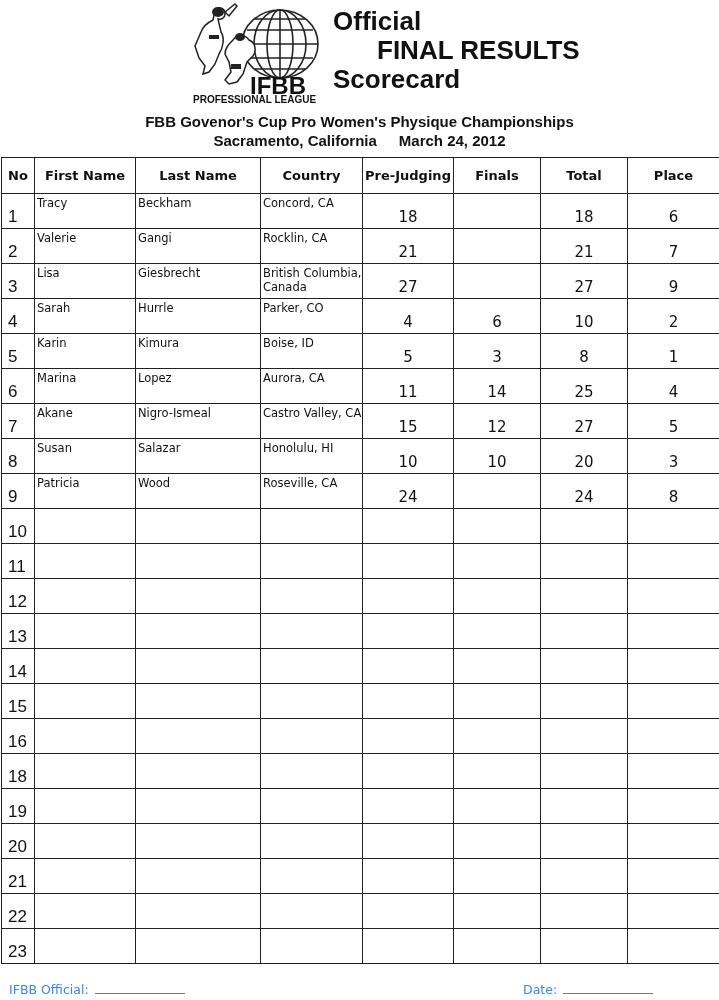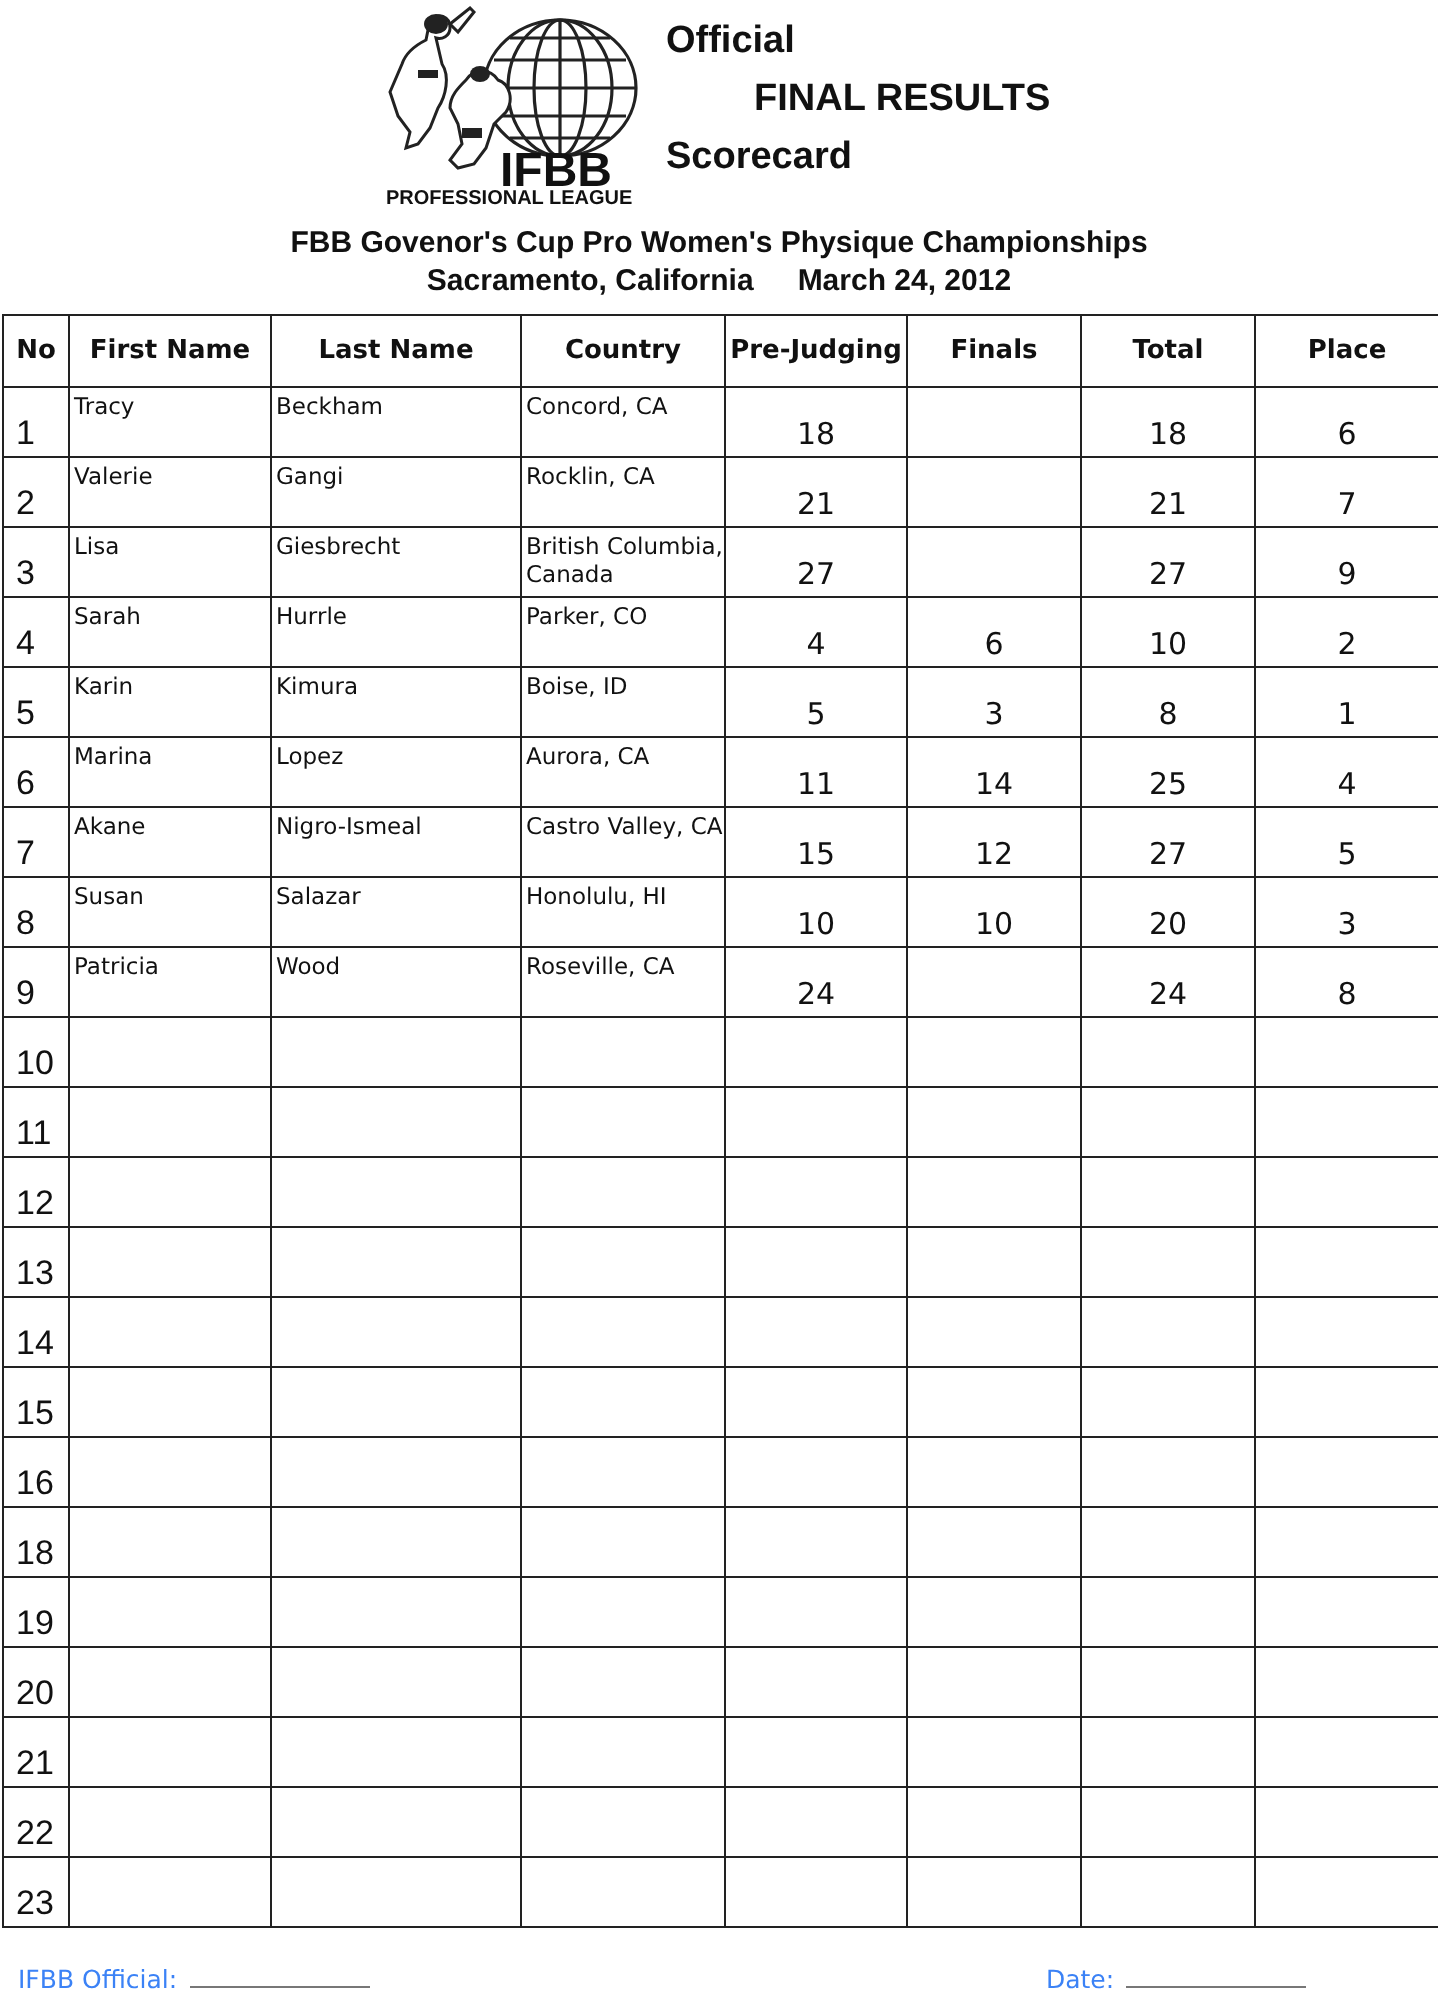--- a/index.html
+++ b/index.html
@@ -4,21 +4,21 @@
   <style>
     html, body { margin: 0; padding: 0; background: #ffffff; }
     body { width: 719px; height: 1000px; position: relative; overflow: hidden; font-family: "DejaVu Sans", sans-serif; color: #111; }
 
     .logo { position: absolute; left: 185px; top: 2px; width: 150px; height: 104px; }
     .logo svg { width: 100%; height: 100%; }
     .logo-ifbb { position: absolute; left: 65px; top: 70px; font-family: "Liberation Sans", sans-serif; font-weight: bold; font-size: 24px; letter-spacing: 0px; color: #111; }
     .logo-league { position: absolute; left: 8px; top: 92px; font-family: "Liberation Sans", sans-serif; font-weight: bold; font-size: 10px; white-space: nowrap; color: #111; }
 
     .title-block { position: absolute; left: 333px; top: 8px; font-family: "Liberation Sans", sans-serif; font-weight: bold; color: #111; }
-    .title-line { font-size: 19px; line-height: 26px; height: 26px; white-space: nowrap; }
+    .title-line { font-size: 26px; line-height: 26px; height: 26px; white-space: nowrap; }
     .title-line.l2 { margin-top: 3px; margin-left: 44px; }
     .title-line.l3 { margin-top: 3px; }
 
     .event { position: absolute; left: 0; width: 719px; text-align: center; font-family: "Liberation Sans", sans-serif; font-weight: bold; font-size: 15px; color: #111; }
     .event.e1 { top: 113px; }
     .event.e2 { top: 132px; }
     .event .gap { display: inline-block; width: 22px; }
 
     table.results { position: absolute; left: 1px; top: 157px; border-collapse: collapse; table-layout: fixed; width: 718px; }
     table.results th, table.results td { border: 1.6px solid #222; padding: 0; overflow: hidden; }

